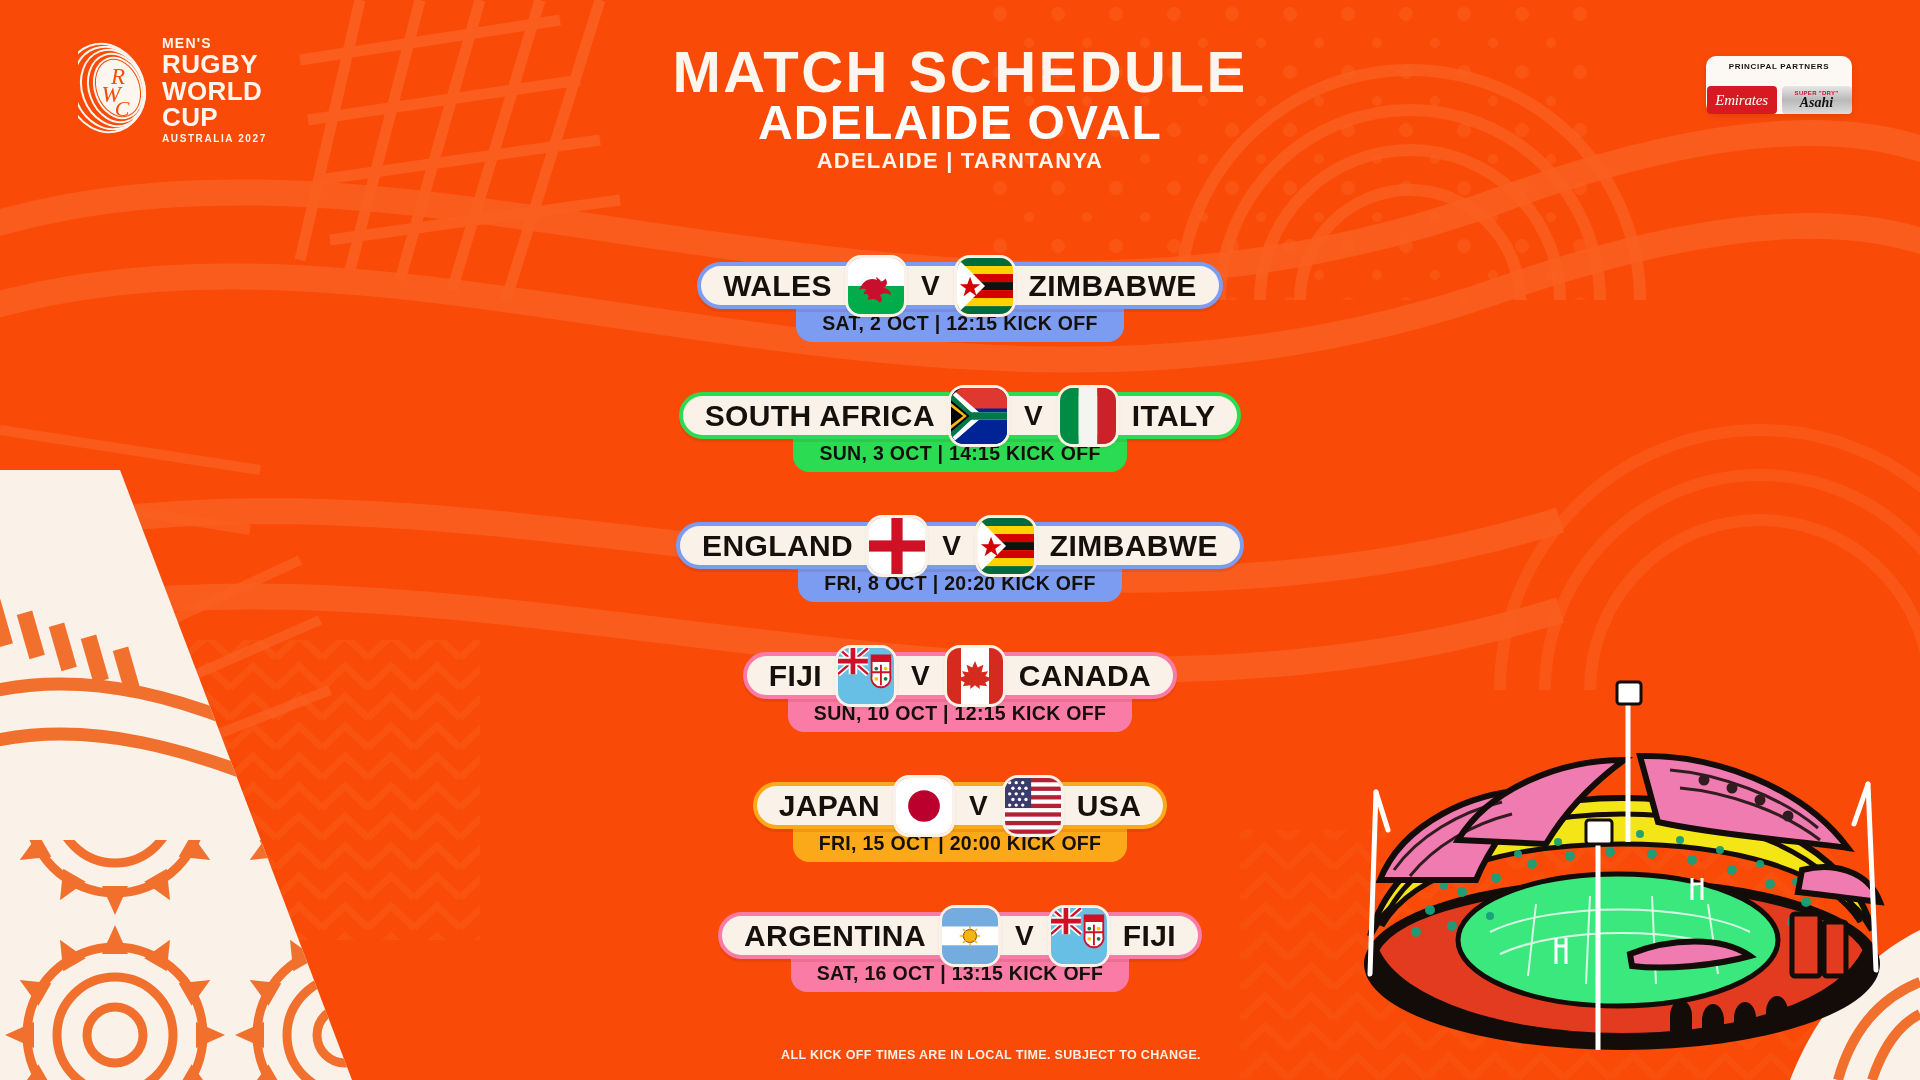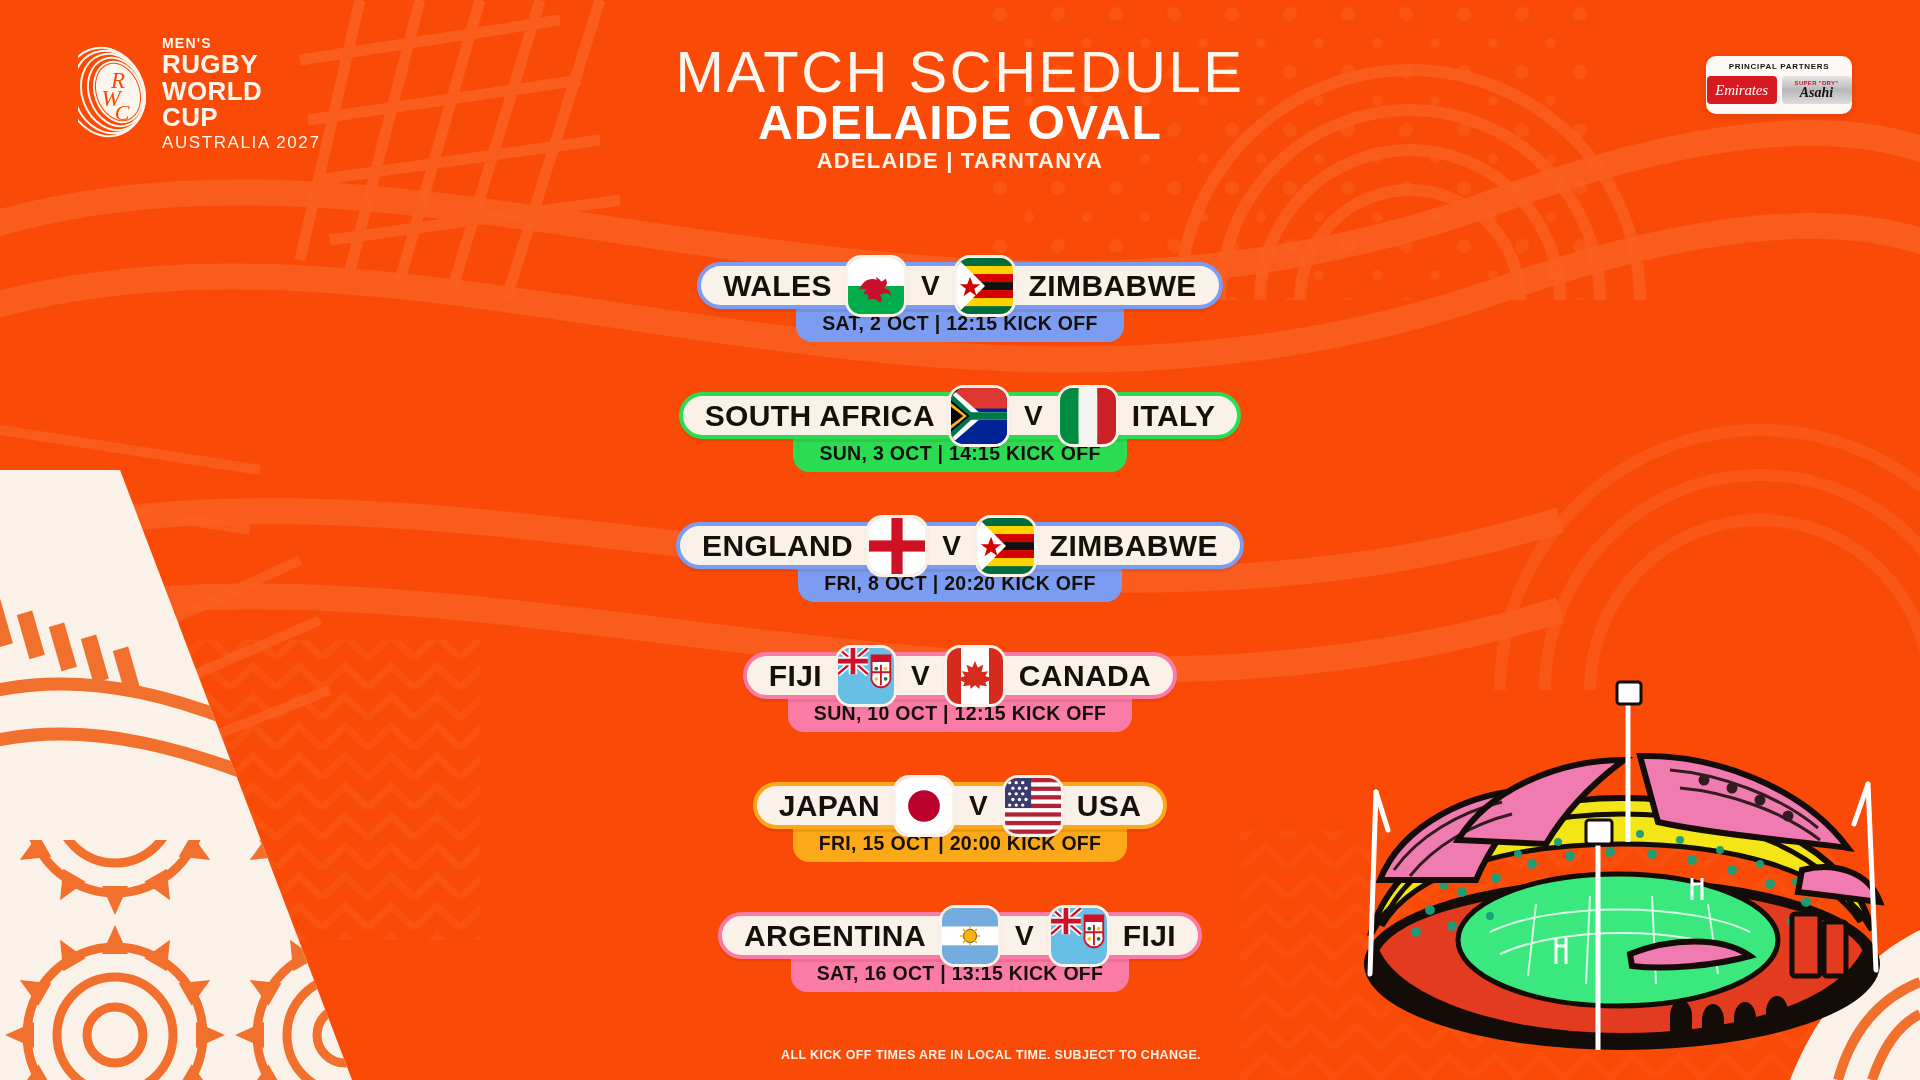--- a/index.html
+++ b/index.html
@@ -16,48 +16,48 @@
 
   
   .logo-block{
     position:absolute; left:78px; top:32px;
     display:flex; align-items:center; gap:12px;
   }
   .logo-mark{ width:72px; height:96px; flex:0 0 auto; }
   .logo-words{ color:#FCF6EF; line-height:1; padding-top:4px; }
   .lw-mens{ font-size:14px; font-weight:700; letter-spacing:1.2px; }
   .lw-big{ font-size:26px; font-weight:800; letter-spacing:.4px; line-height:.95; margin-top:2px;}
-  .lw-aus{ font-size:17px; font-weight:400; letter-spacing:1.6px; margin-top:4px;}
+  .lw-aus{ font-size:10px; font-weight:700; letter-spacing:1.6px; margin-top:4px;}
 
   .partners{
     position:absolute; right:68px; top:56px;
     width:146px; height:58px; background:#FCF8F3;
     border-radius:10px; padding:6px 9px 7px;
     display:flex; flex-direction:column; align-items:center; justify-content:flex-start;
     box-shadow:0 2px 6px rgba(120,25,0,.18);
   }
   .partners-title{ font-size:8px; font-weight:800; letter-spacing:.7px; color:#18120E; }
-  .partner-logos{ display:flex; gap:5px; margin-top:5px; align-items:center; }
+  .partner-logos{ display:flex; gap:5px; margin-top:15px; align-items:center; }
   .emirates{
     width:70px; height:28px; background:#D71921; border-radius:4px;
     color:#fff; font-family:"Liberation Serif", serif; font-size:15px; font-style:italic;
     display:flex; align-items:center; justify-content:center; letter-spacing:-.2px;
   }
   .asahi{
     width:70px; height:28px; border-radius:4px;
     background:linear-gradient(180deg,#E7E7E7 0%,#B9B9B9 50%,#DCDCDC 100%);
     display:flex; flex-direction:column; align-items:center; justify-content:center;
     position:relative;
   }
   .asahi .dry{ font-size:6px; color:#C8102E; font-weight:800; letter-spacing:.3px; line-height:1;}
   .asahi .nm{ font-size:14px; color:#111; font-weight:700; font-style:italic;
               font-family:"Liberation Serif",serif; line-height:1; }
 
   .title-wrap{ position:absolute; left:0; right:0; top:42px; text-align:center; }
-  .t1{ color:#FCF6EF; font-size:58px; font-weight:400; letter-spacing:2.5px; line-height:1.02; }
+  .t1{ color:#FCF6EF; font-size:58px; font-weight:700; letter-spacing:2.5px; line-height:1.02; }
   .t2{ color:#FFFFFF; font-size:48px; font-weight:800; letter-spacing:1.2px; line-height:1.02; margin-top:-2px;}
   .t3{ color:#FCF6EF; font-size:22px; font-weight:700; letter-spacing:1.2px; margin-top:0;}
 
   
   #matches{ position:absolute; left:0; right:0; top:262px; }
   .match{ position:relative; height:130px; }
   .pill-row{ display:flex; justify-content:center; }
   .pill{
     display:inline-flex; align-items:center; gap:4px;
     background:#FAF2E9; border-radius:28px; height:47px;

